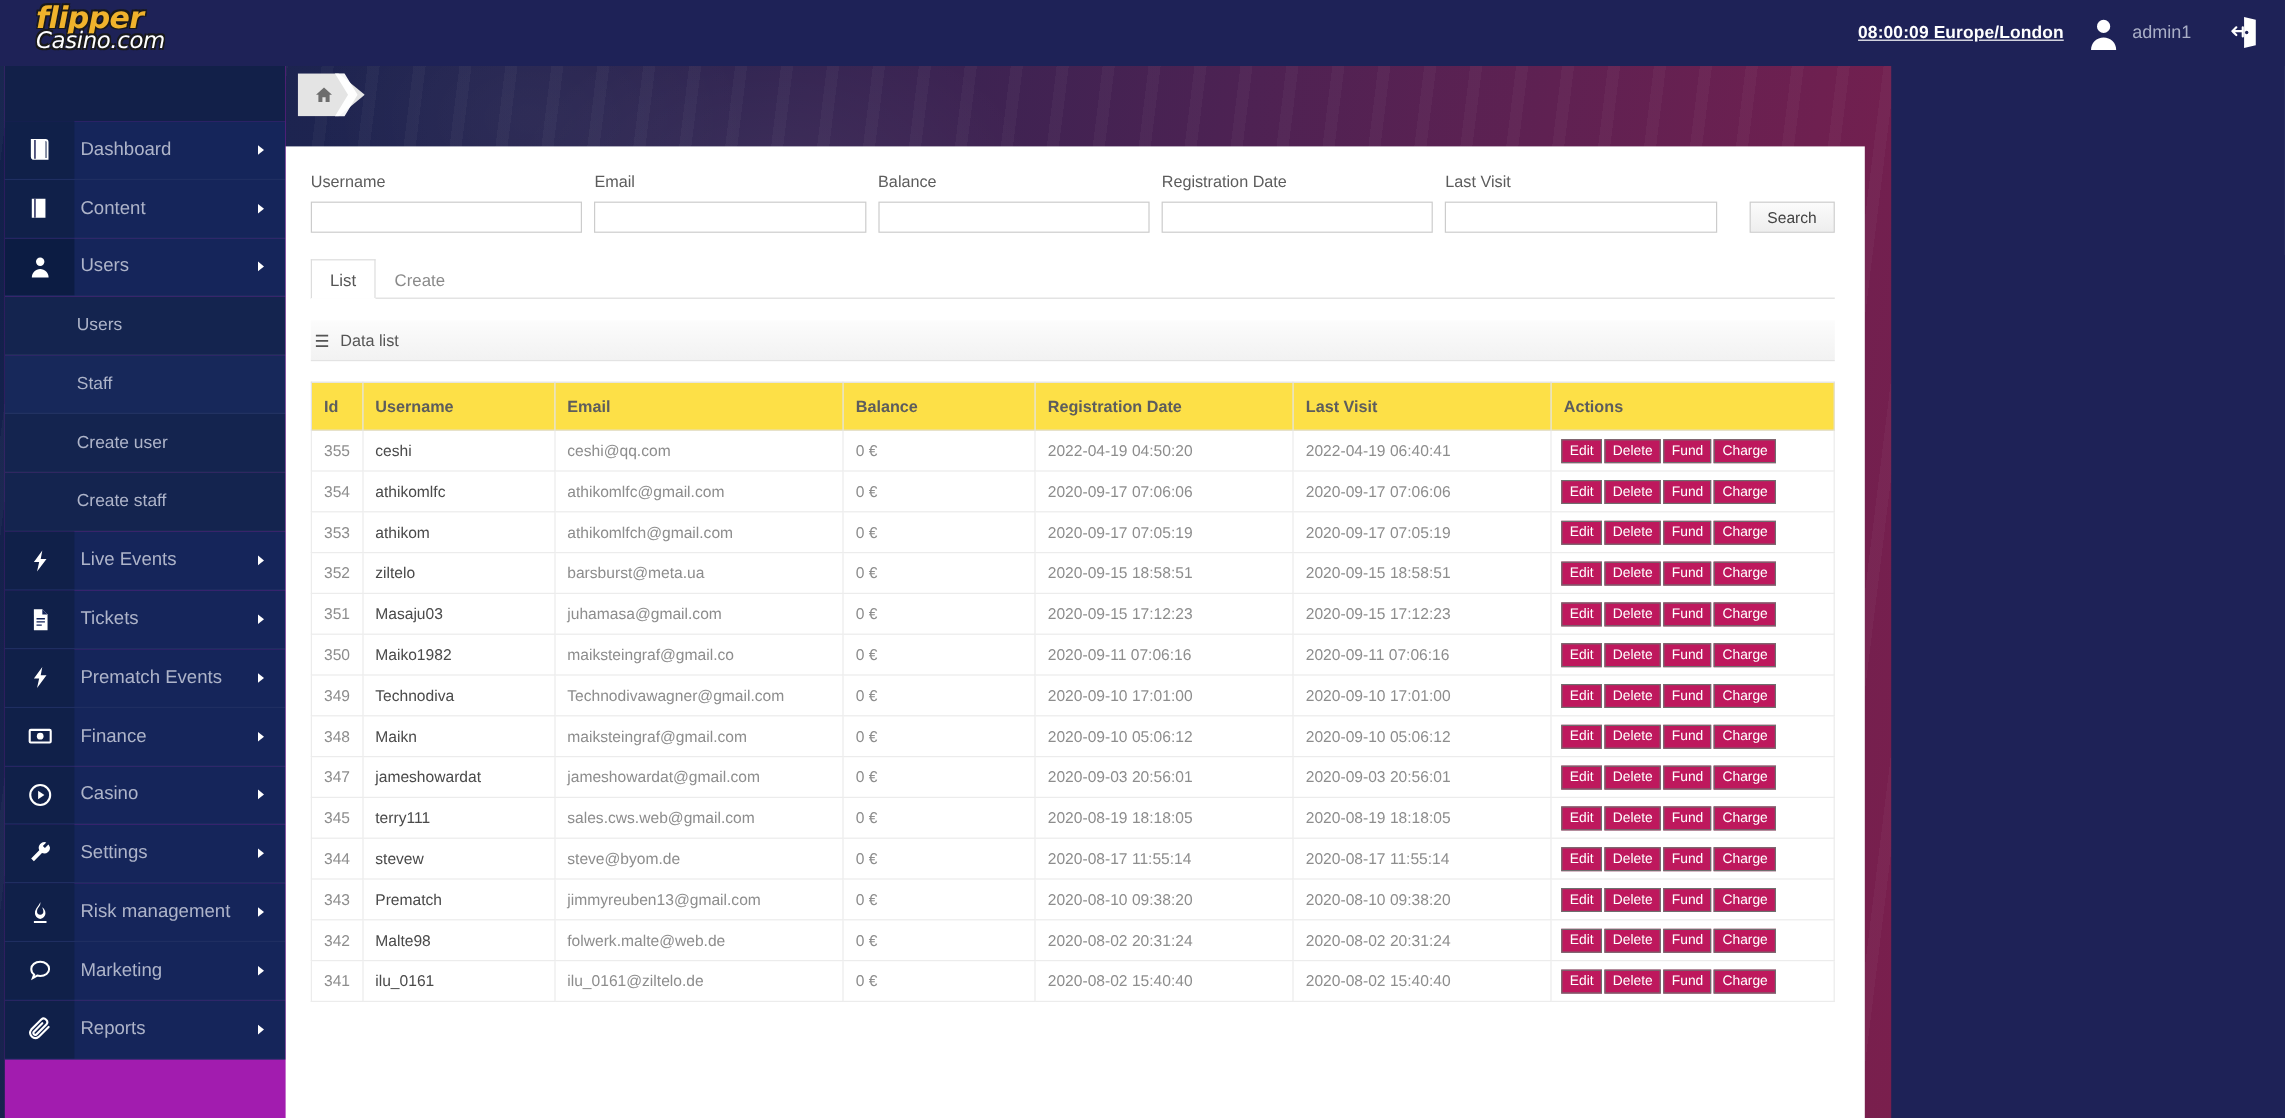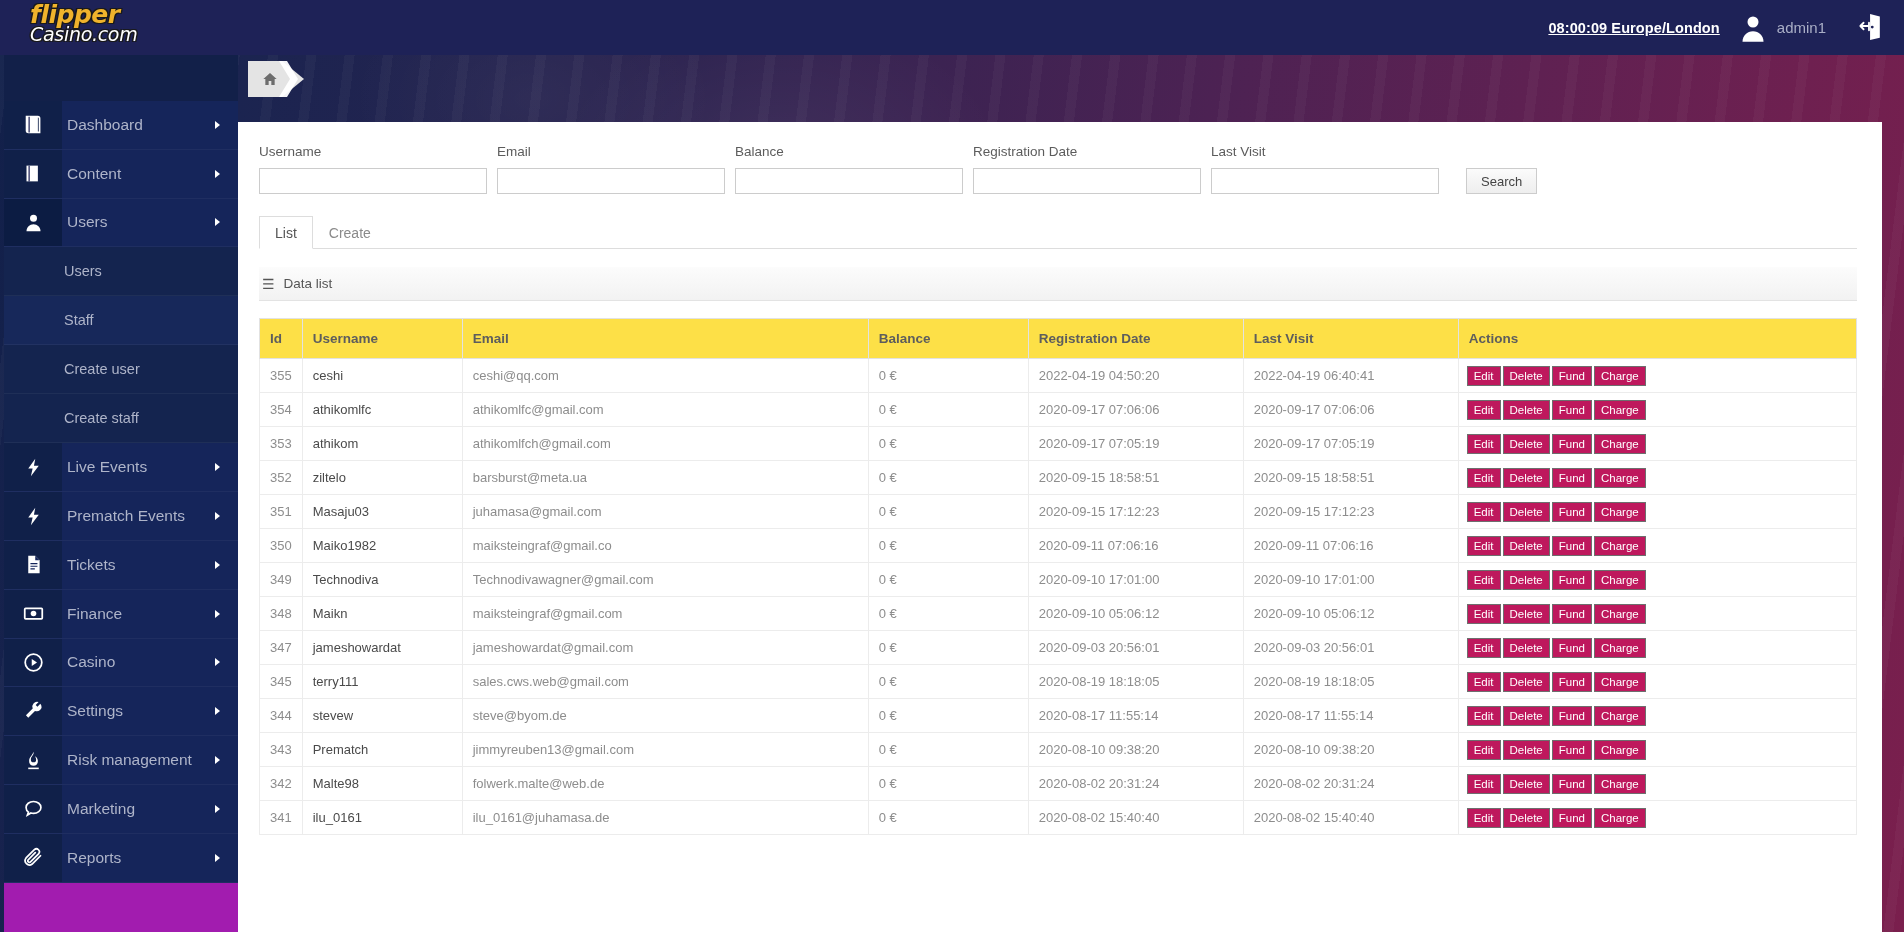--- a/index.html
+++ b/index.html
@@ -4,21 +4,21 @@
 <style>
   * { box-sizing: border-box; margin: 0; padding: 0; }
   html, body {
     width: 1904px; height: 932px;
     font-family: "Liberation Sans", sans-serif;
     overflow: hidden;
     background: #1e2257;
   }
 
   
-  .app { position: relative; width: 1904px; height: 932px; }
+  .app { position: relative; width: 1576px; height: 932px; }
 
   
   .page-bg {
     position: absolute; left: 0; top: 55px; right: 0; bottom: 0;
     background: linear-gradient(100deg,
       #12204a 0%, #1b2450 12%, #27234f 28%,
       #3b2352 45%, #4d2253 60%, #5f2152 75%,
       #6e2050 88%, #7a1f4d 100%);
   }
   .page-bg::after{
@@ -270,36 +270,36 @@
             <path d="M14 2 6 13h5l-2 9 9-12h-5.5z" fill="#fff"></path>
           </svg>
       </div>
       <div class="sb-label">Live Events</div>
       <div class="sb-arrow"></div>
     </div>
 
     <div class="sb-item">
       <div class="sb-ico-box">
         <svg viewBox="0 0 24 24">
-            <path d="M14 2 6 13h5l-2 9 9-12h-5.5z" fill="#fff"></path>
-          </svg>
-      </div>
-      <div class="sb-label">Prematch Events</div>
-      <div class="sb-arrow"></div>
-    </div>
-
-    <div class="sb-item">
-      <div class="sb-ico-box">
-        <svg viewBox="0 0 24 24">
             <path d="M6 2h8l5 5v15H6z" fill="#fff"></path>
             <path d="M14 2v5h5" fill="#15255a"></path>
             <path d="M8.5 11h8M8.5 14h8M8.5 17h5" stroke="#15255a" stroke-width="1.2"></path>
           </svg>
       </div>
       <div class="sb-label">Tickets</div>
+      <div class="sb-arrow"></div>
+    </div>
+
+    <div class="sb-item">
+      <div class="sb-ico-box">
+        <svg viewBox="0 0 24 24">
+            <path d="M14 2 6 13h5l-2 9 9-12h-5.5z" fill="#fff"></path>
+          </svg>
+      </div>
+      <div class="sb-label">Prematch Events</div>
       <div class="sb-arrow"></div>
     </div>
 
     <div class="sb-item">
       <div class="sb-ico-box">
         <svg viewBox="0 0 24 24">
             <rect x="2" y="6" width="20" height="12" rx="1" fill="none" stroke="#fff" stroke-width="2"></rect>
             <circle cx="12" cy="12" r="3.2" fill="#fff"></circle>
           </svg>
       </div>
@@ -539,21 +539,21 @@
               <td class="uname">Malte98</td>
               <td>folwerk.malte@web.de</td>
               <td>0 €</td>
               <td>2020-08-02 20:31:24</td>
               <td>2020-08-02 20:31:24</td>
               <td class="actions"><span class="abtn">Edit</span><span class="abtn">Delete</span><span class="abtn">Fund</span><span class="abtn">Charge</span></td>
             </tr>
             <tr>
               <td class="id">341</td>
               <td class="uname">ilu_0161</td>
-              <td>ilu_0161@juhamasa.de</td>
+              <td>ilu_0161@ziltelo.de</td>
               <td>0 €</td>
               <td>2020-08-02 15:40:40</td>
               <td>2020-08-02 15:40:40</td>
               <td class="actions"><span class="abtn">Edit</span><span class="abtn">Delete</span><span class="abtn">Fund</span><span class="abtn">Charge</span></td>
             </tr>
           </tbody>
       </table>
 
     </div>
   </div>

